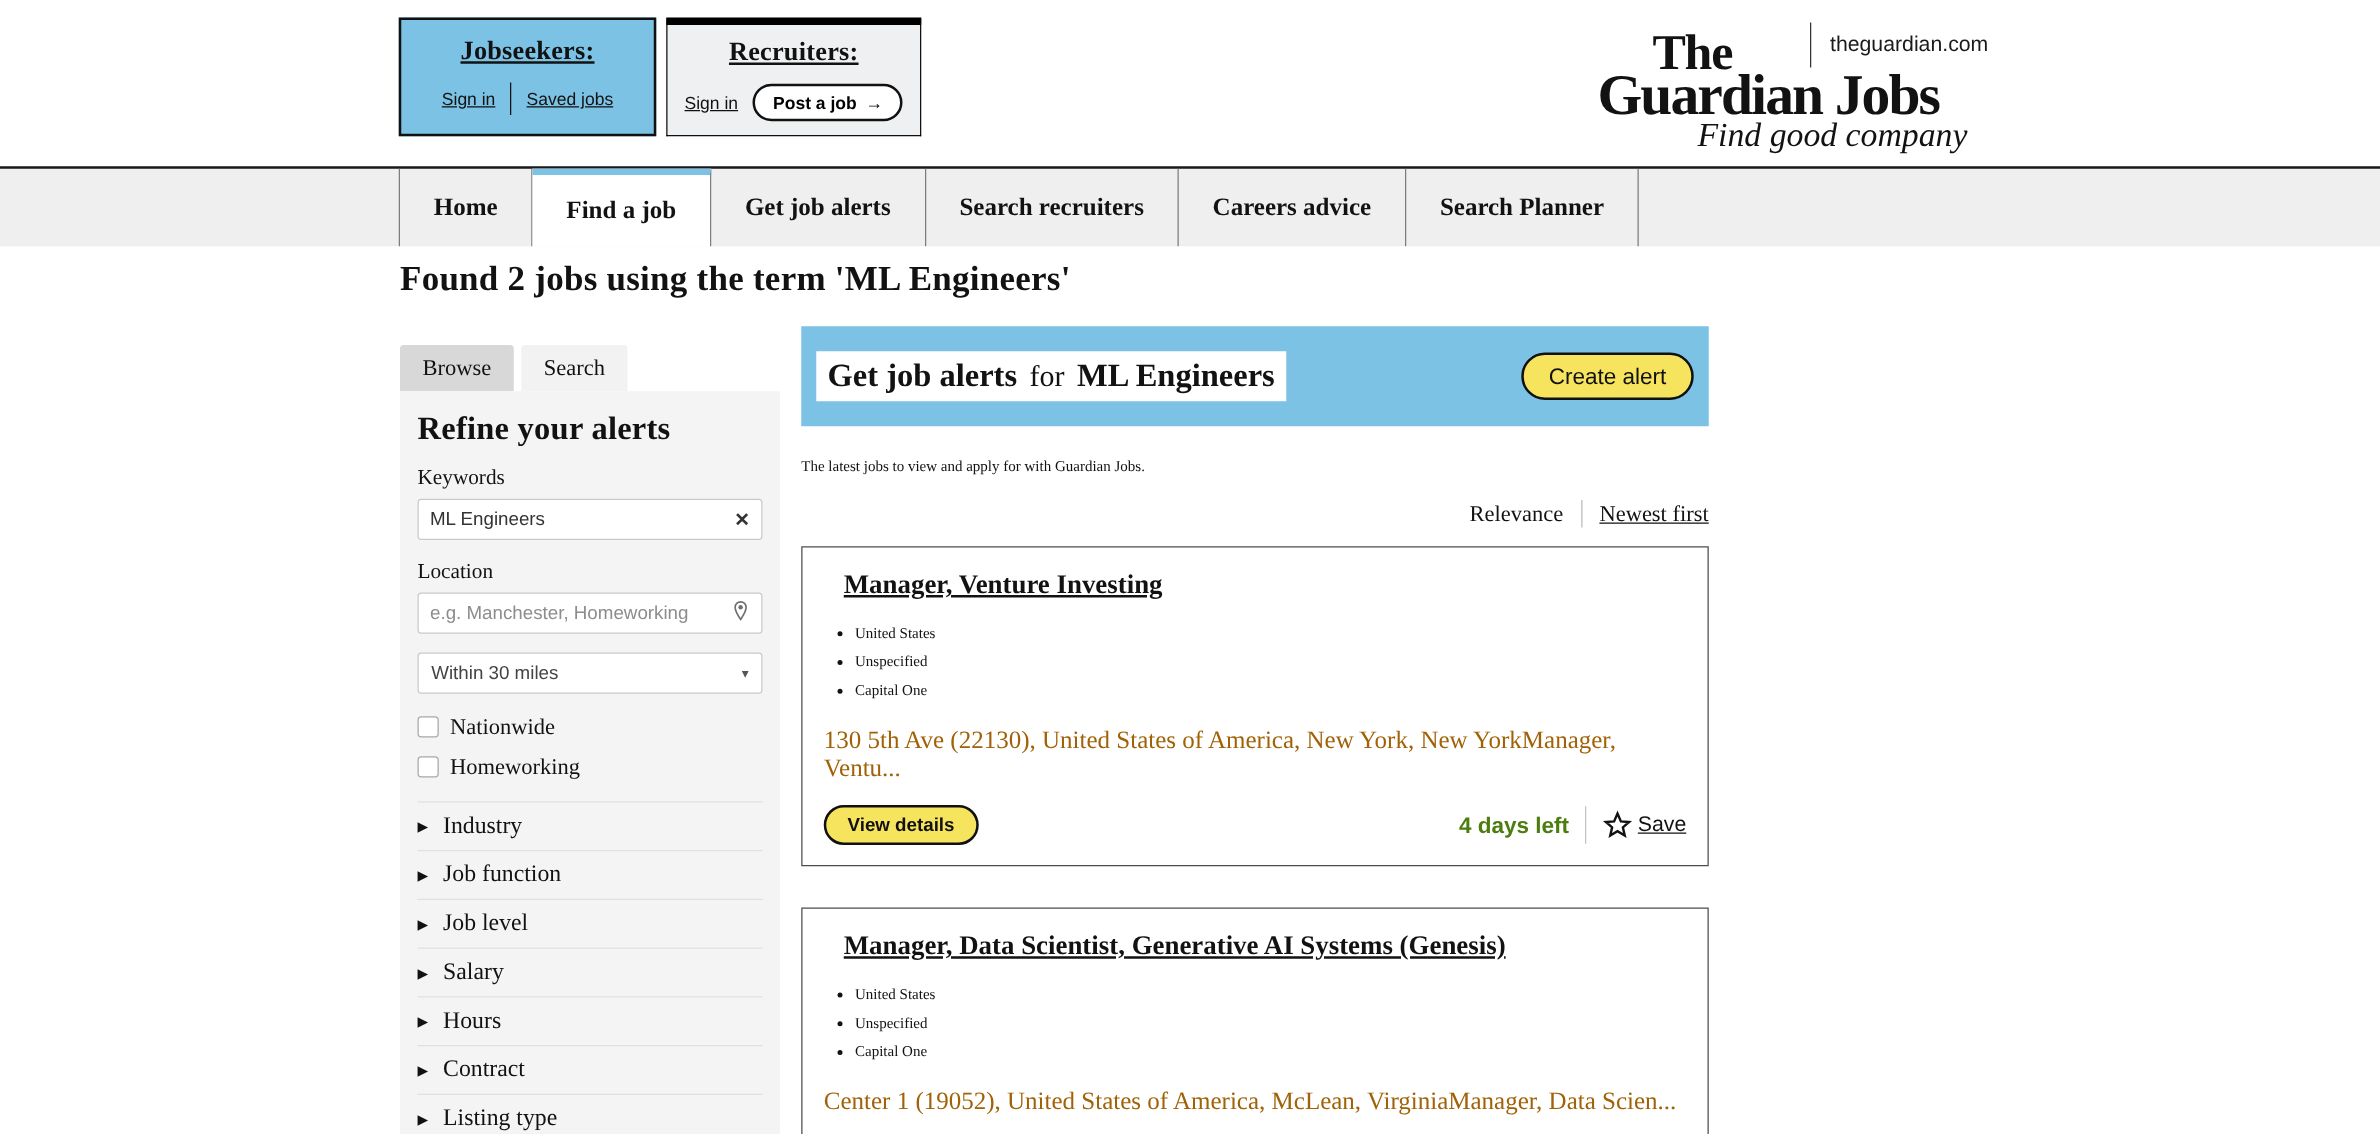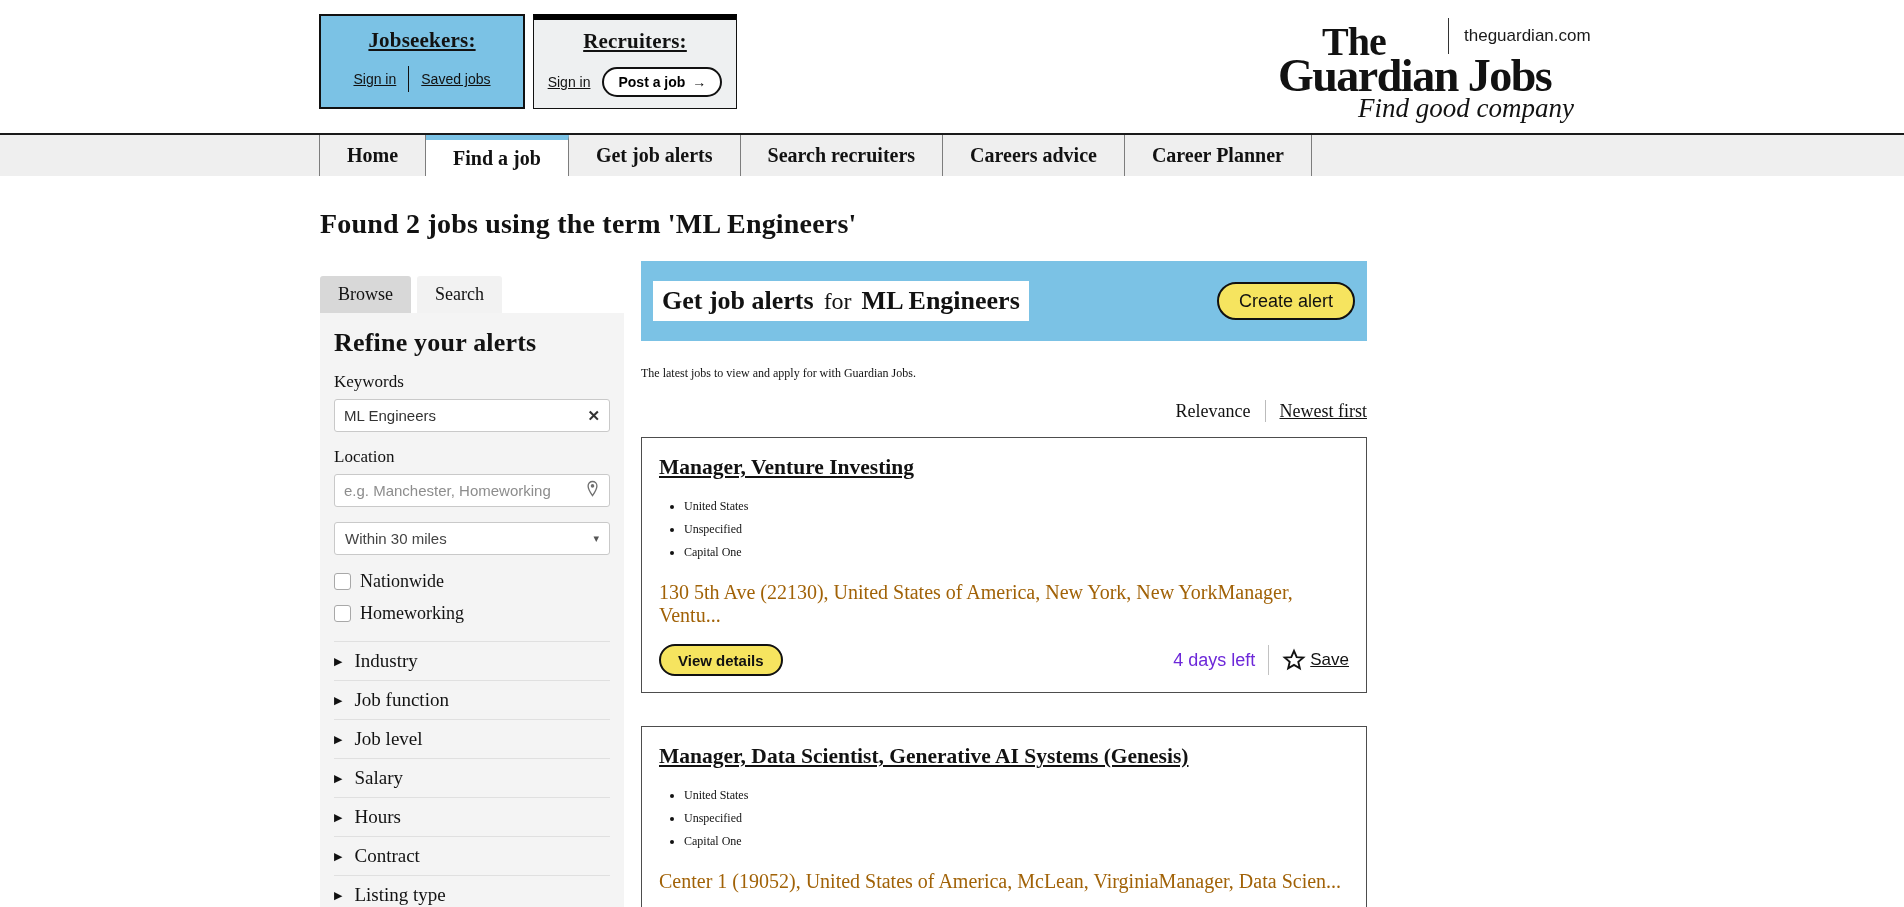--- a/index.html
+++ b/index.html
@@ -22,21 +22,21 @@
              border-radius:17px; height:30px; padding:0 14px; font-family:"Liberation Sans", sans-serif;
              font-size:14px; font-weight:bold; cursor:pointer; }
   .domainline { position:absolute; left:1448px; top:18px; height:36px; border-left:1px solid #333; }
   .domain { position:absolute; left:1464px; top:26px; font-family:"Liberation Sans", sans-serif;
             font-size:17px; color:#1a1a1a; }
   .logo-the  { position:absolute; left:1322px; top:22px;  font-size:40px; font-weight:900; letter-spacing:-1px; line-height:1; }
   .logo-main { position:absolute; left:1278px; top:53px;  font-size:46px; font-weight:900; letter-spacing:-1.5px; line-height:1; }
   .logo-tag  { position:absolute; left:1358px; top:95px;  font-size:27px; font-style:italic; line-height:1; }
 
   
-  .nav { position:absolute; left:0; top:133px; width:1904px; height:43px; background:#efefef;
+  .nav { position:absolute; left:0; top:133px; width:1904px; height:64px; background:#efefef;
          border-top:2px solid #1a1a1a; }
   .nav-inner { display:flex; margin-left:319px; height:100%; }
   .nav-tab { display:flex; align-items:center; padding:0 27px; font-size:20px; font-weight:bold;
              border-right:1px solid #7d7d7d; cursor:pointer; }
   .nav-tab:first-child { border-left:1px solid #7d7d7d; }
   .nav-tab.active { background:#fff; border-top:5px solid #7bc2e5; padding-top:0; }
 
   
   .found { position:absolute; left:320px; top:208px; font-size:28px; font-weight:bold; letter-spacing:.2px; }
 
@@ -81,27 +81,27 @@
                 font-family:"Liberation Sans", sans-serif; color:#111; }
   .create-alert { height:38px; padding:0 20px; font-size:18px; }
   .intro { margin-top:25px; font-size:12px; }
   .sortrow { display:flex; justify-content:flex-end; align-items:center; gap:14px;
              margin-top:19px; font-size:18px; }
   .sortrow .sdiv { width:1px; height:22px; background:#bbb; }
   .sort-link { cursor:pointer; }
   .sort-link.underl { text-decoration:underline; }
   .card { border:1px solid #4d4d4d; background:#fff; padding:17px 17px 16px 17px; margin-top:15px; }
   .card + .card { margin-top:33px; }
-  .jtitle { font-size:21.5px; font-weight:bold; text-decoration:underline; cursor:pointer; }
+  .jtitle { font-size:21.5px; font-weight:bold; text-decoration:underline; cursor:pointer;margin-left:16px; }
   .jbullets { margin:15px 0 0 25px; font-size:12px; line-height:23px; }
   .jdesc { margin-top:17px; font-size:20px; color:#a16207; }
   .jfoot { display:flex; align-items:center; justify-content:space-between; margin-top:17px; }
   .viewbtn { height:32px; padding:0 17px; border-radius:16px; font-size:15px; font-weight:bold; }
   .jright { display:flex; align-items:center; gap:13px; }
-  .days { font-family:"Liberation Sans", sans-serif; font-size:18px; color:#6d28d9; }
+  .days { font-family:"Liberation Sans", sans-serif; font-size:18px; color:#4d7c0f;font-weight:bold; }
   .jdiv { width:1px; height:30px; background:#c2c2c2; }
   .save { display:flex; align-items:center; gap:4px; cursor:pointer; }
   .save span { font-family:"Liberation Sans", sans-serif; font-size:17px; text-decoration:underline; }
 </style>
 </head>
 <body>
 
 <div class="hdr">
 
   <div class="seekbox">
@@ -132,21 +132,21 @@
   <div class="logo-tag">Find good company</div>
 </div>
 
 <div class="nav">
   <div class="nav-inner">
     <div class="nav-tab">Home</div>
     <div class="nav-tab active">Find a job</div>
     <div class="nav-tab">Get job alerts</div>
     <div class="nav-tab">Search recruiters</div>
     <div class="nav-tab">Careers advice</div>
-    <div class="nav-tab">Career Planner</div>
+    <div class="nav-tab">Search Planner</div>
   </div>
 </div>
 
 <h1 class="found">Found 2 jobs using the term 'ML Engineers'</h1>
 
 <div class="side">
   <div class="side-tabs">
     <div class="side-tab browse">Browse</div>
     <div class="side-tab search">Search</div>
   </div>

